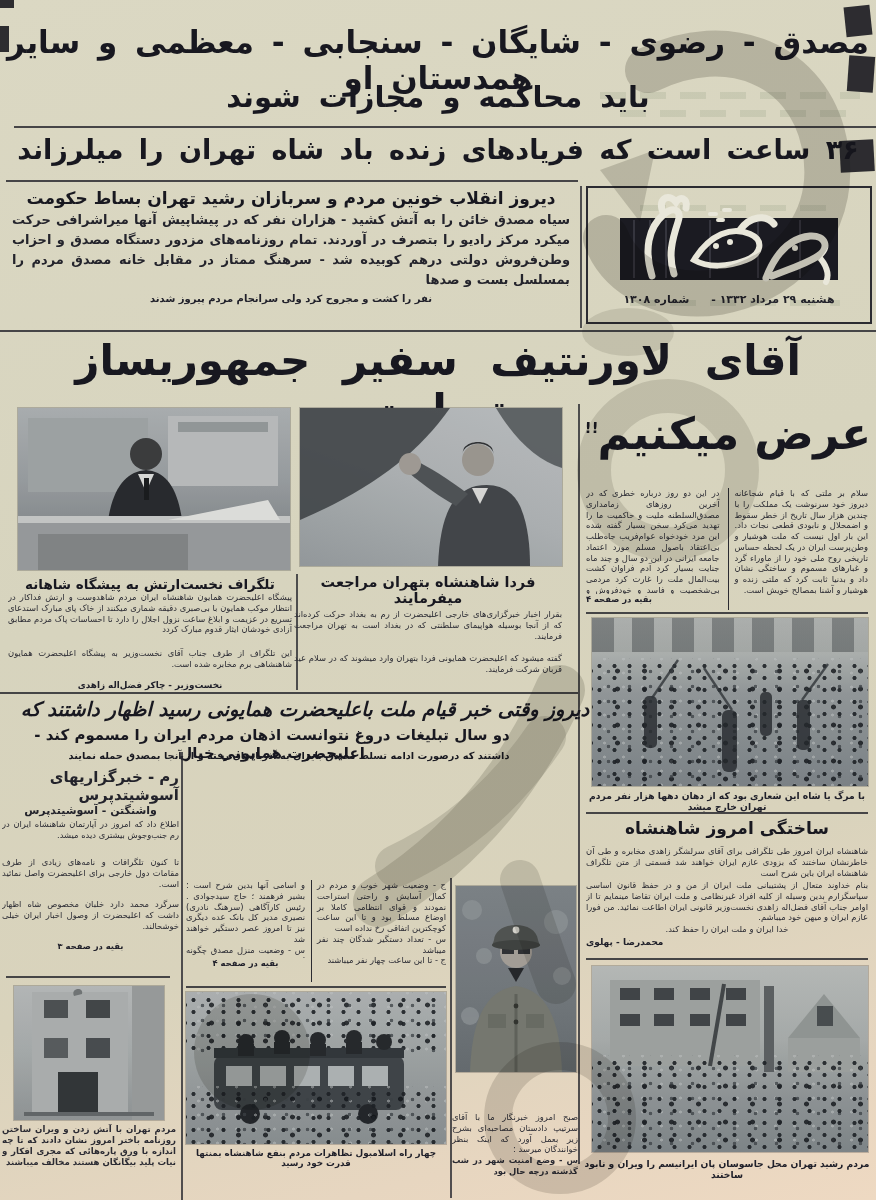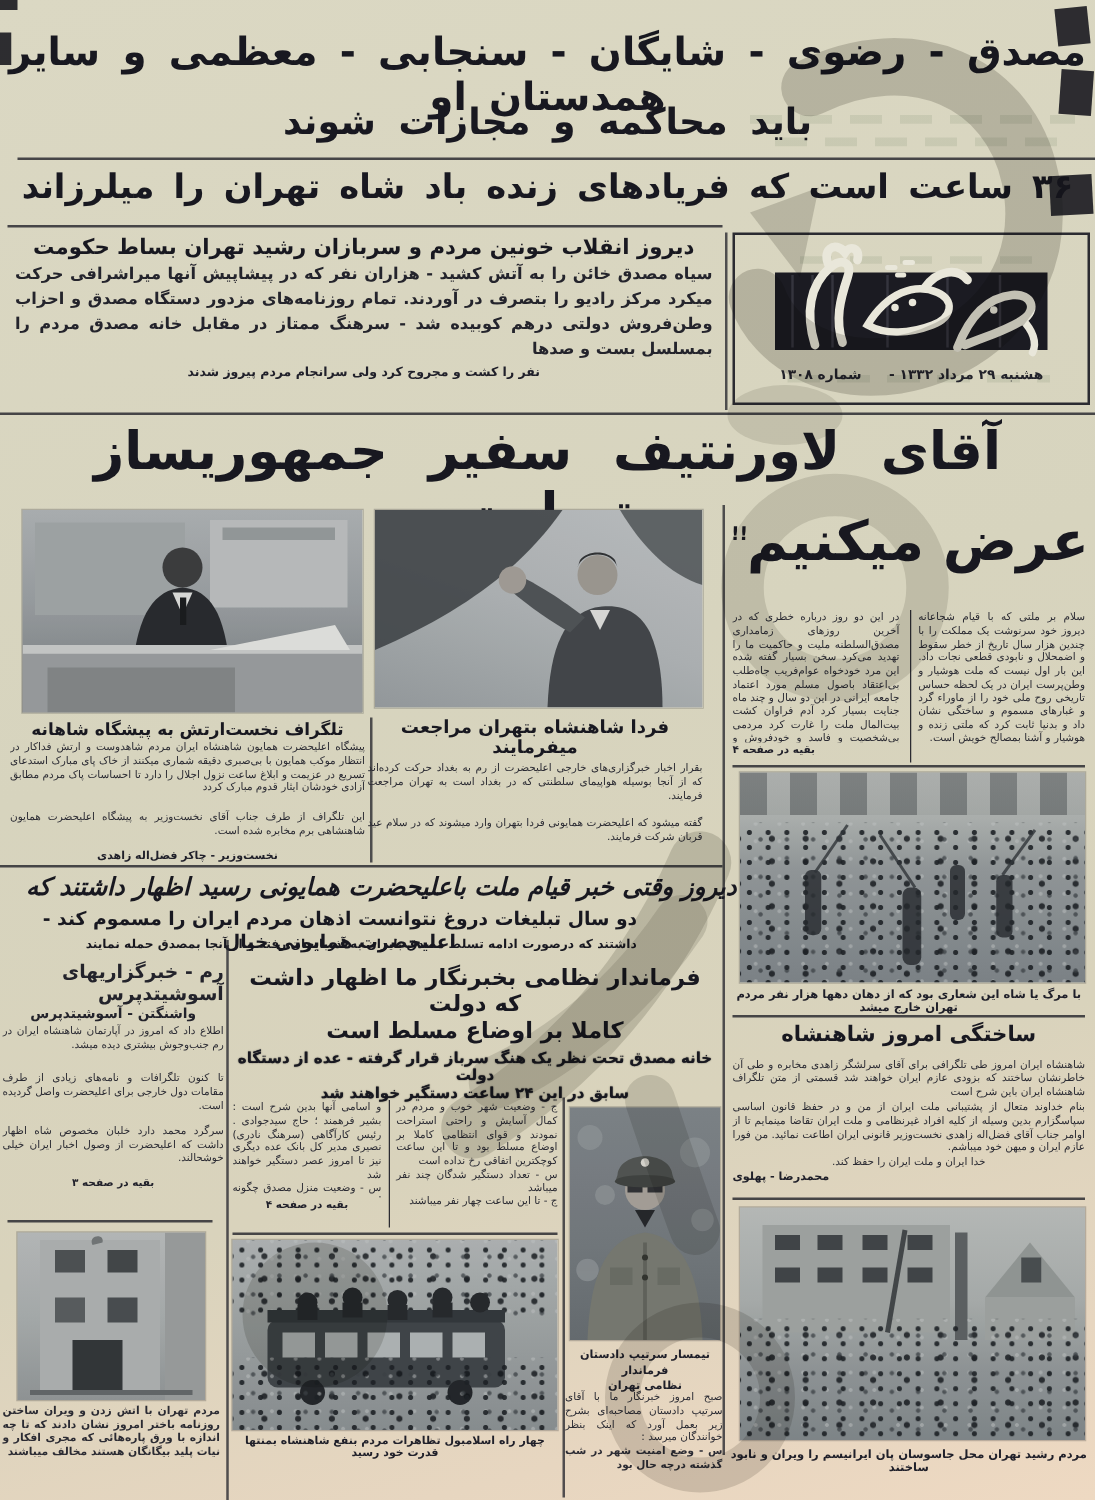--- a/index.html
+++ b/index.html
@@ -200,21 +200,21 @@
   <div class="hrule" style="left:0;top:692px;width:578px;"></div>
 
   <div class="abs hl" style="left:0;top:698px;width:610px;font-size:19.5px;font-style:italic;">دیروز وقتی خبر قیام ملت باعلیحضرت همایونی رسید اظهار داشتند که</div>
   <div class="abs hl" style="left:0;top:726px;width:544px;font-size:15px;">دو سال تبلیغات دروغ نتوانست اذهان مردم ایران را مسموم کند - اعلیحضرت همایونی خیال</div>
   <div class="abs hl" style="left:0;top:750px;width:578px;font-size:9.8px;">داشتند که درصورت ادامه تسلط مصدق بایران به آذربایجان رفته و از آنجا بمصدق حمله نمایند</div>
 
   <div class="abs" style="left:2px;top:756px;width:177px;">
     <div style="font-weight:700;font-size:15px;text-align:right;margin-top:12px;">رم - خبرگزاریهای آسوشیتدپرس</div>
     <div style="font-weight:700;font-size:11px;text-align:center;">واشنگتن - آسوشیتدپرس</div>
     <div class="body-txt just" style="height:34px;margin-top:2px;">اطلاع داد که امروز در آپارتمان شاهنشاه ایران در رم جنب‌وجوش بیشتری دیده میشد.</div>
-    <div class="body-txt just" style="height:42px;margin-top:4px;">تا کنون تلگرافات و نامه‌های زیادی از طرف مقامات دول خارجی برای اعلیحضرت واصل گردیده است.</div>
+    <div class="body-txt just" style="height:42px;margin-top:4px;">تا کنون تلگرافات و نامه‌های زیادی از طرف مقامات دول خارجی برای اعلیحضرت واصل نمائید است.</div>
     <div class="body-txt just" style="height:42px;">سرگرد محمد دارد خلبان مخصوص شاه اظهار داشت که اعلیحضرت از وصول اخبار ایران خیلی خوشحالند.</div>
     <div class="more" style="text-align:center;">بقیه در صفحه ۳</div>
   </div>
   <div class="hrule" style="left:6px;top:976px;width:164px;height:1.5px;"></div>
   <div class="vrule" style="left:181px;top:752px;height:448px;"></div>
 
   <div class="photo" style="left:14px;top:986px;width:150px;height:134px;background:linear-gradient(180deg,#b2b8b8 0%,#a2aaab 50%,#8b9496 100%);">
     <svg width="150" height="134">
       <rect x="18" y="6" width="96" height="120" fill="#a8afae"></rect>
       <rect x="30" y="14" width="24" height="18" fill="#474f53"></rect>
@@ -222,26 +222,20 @@
       <rect x="30" y="52" width="24" height="20" fill="#525a5e"></rect>
       <rect x="72" y="52" width="24" height="20" fill="#434b4f"></rect>
       <rect x="44" y="86" width="40" height="40" fill="#2c3338"></rect>
       <path d="M60,10 C56,2 70,0 68,8 Z" fill="#6c7476"></path>
       <rect x="118" y="0" width="32" height="134" fill="#949b9a"></rect>
       <line x1="10" y1="128" x2="140" y2="128" stroke="#5d6568" stroke-width="4"></line>
     </svg>
   </div>
   <div class="abs body-txt just" style="left:2px;top:1124px;width:174px;font-weight:700;font-size:8.6px;height:56px;">مردم تهران با آتش زدن و ویران ساختن روزنامه باختر امروز نشان دادند که تا چه اندازه با ورق پاره‌هائی که مجری افکار و نیات پلید بیگانگان هستند مخالف میباشند</div>
 
-  <div class="abs" style="left:186px;top:772px;width:388px;">
-    <div class="hl" style="font-size:18px;">فرماندار نظامی بخبرنگار ما اظهار داشت که دولت</div>
-    <div class="hl" style="font-size:18px;">کاملا بر اوضاع مسلط است</div>
-    <div class="hl" style="font-size:12px;margin-top:4px;text-shadow:0 0 1px #222;">خانه مصدق تحت نظر یک هنگ سرباز قرار گرفته - عده از دستگاه دولت</div>
-    <div class="hl" style="font-size:12px;text-shadow:0 0 1px #222;">سابق در این ۲۴ ساعت دستگیر خواهند شد</div>
-  </div>
 
   <div class="abs" style="left:186px;top:880px;width:260px;height:102px;display:flex;gap:6px;">
     <div class="body-txt just" style="width:52%;border-left:1.5px solid #2b2b31;padding-left:5px;">
       <span class="q">ج - وضعیت شهر خوب و مردم در کمال آسایش و راحتی استراحت نمودند و قوای انتظامی کاملا بر اوضاع مسلط بود و تا این ساعت کوچکترین اتفاقی رخ نداده است</span>
       <span class="q">س - تعداد دستگیر شدگان چند نفر میباشد</span>
       <span class="q">ج - تا این ساعت چهار نفر میباشند</span>
     </div>
     <div style="width:48%;">
       <div class="body-txt just" style="height:78px;">
         <span class="q">و اسامی آنها بدین شرح است : بشیر فرهمند ؛ حاج سیدجوادی . رئیس کارآگاهی (سرهنگ نادری) نصیری مدیر کل بانک عده دیگری نیز تا امروز عصر دستگیر خواهند شد</span>
@@ -270,24 +264,20 @@
         <circle cx="60" cy="136" r="2.4" fill="#2e3128"></circle>
       <circle cx="60" cy="66" r="16" fill="#a79d90"></circle>
       <rect x="46" y="60" width="12" height="8" fill="#2b2e33"></rect>
         <rect x="62" y="60" width="12" height="8" fill="#2b2e33"></rect>
       <path d="M38,54 C40,34 80,34 82,54 L84,60 H36 Z" fill="#4c524e"></path>
       <ellipse cx="60" cy="59" rx="24" ry="5" fill="#3a403c"></ellipse>
       <circle cx="60" cy="44" r="3.4" fill="#d8d4c8"></circle>
       <path d="M52,82 L60,96 L68,82 Z" fill="#20232a"></path>
     </svg>
   </div>
-  <div class="abs cap" style="left:452px;top:1078px;width:128px;font-size:9px;line-height:1.4;">
-    <span class="q">تیمسار سرتیپ دادستان فرماندار</span>
-    <span class="q">نظامی تهران</span>
-  </div>
   <div class="abs body-txt just" style="left:452px;top:1112px;width:126px;height:84px;">
     <span class="q">صبح امروز خبرنگار ما با آقای سرتیپ دادستان مصاحبه‌ای بشرح زیر بعمل آورد که اینک بنظر خوانندگان میرسد :</span>
     <span class="q" style="font-weight:700;">س - وضع امنیت شهر در شب گذشته درچه حال بود</span>
   </div>
 
   <div class="photo" style="left:186px;top:992px;width:260px;height:152px;background:linear-gradient(180deg,#aab1b2 0%,#9aa3a4 40%,#838d91 100%);">
     <div class="crowd-dots" style="top:0;height:42%;"></div>
     <svg width="260" height="152" style="position:absolute;left:0;top:0;">
       <rect x="28" y="64" width="190" height="54" rx="8" fill="#39424a"></rect>
       <g fill="#aab3b4">

